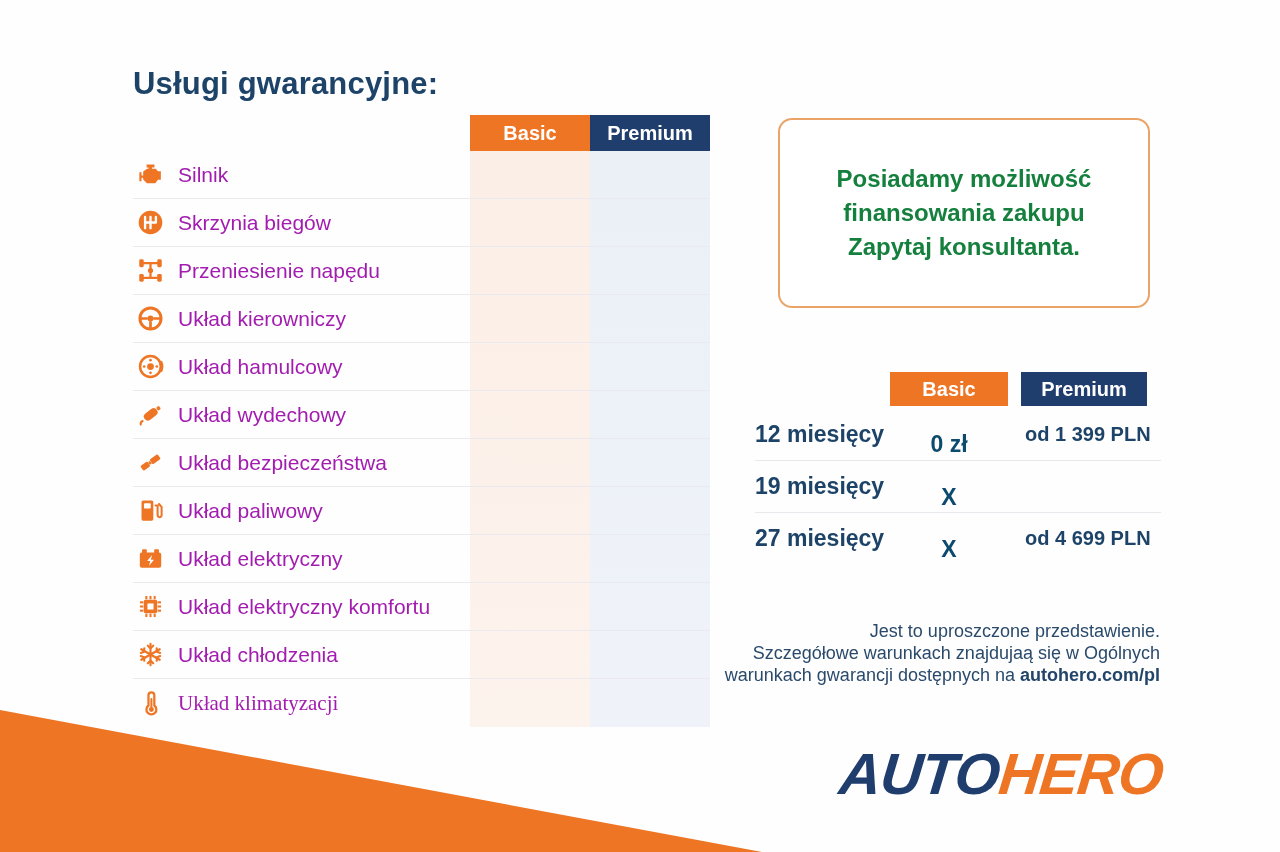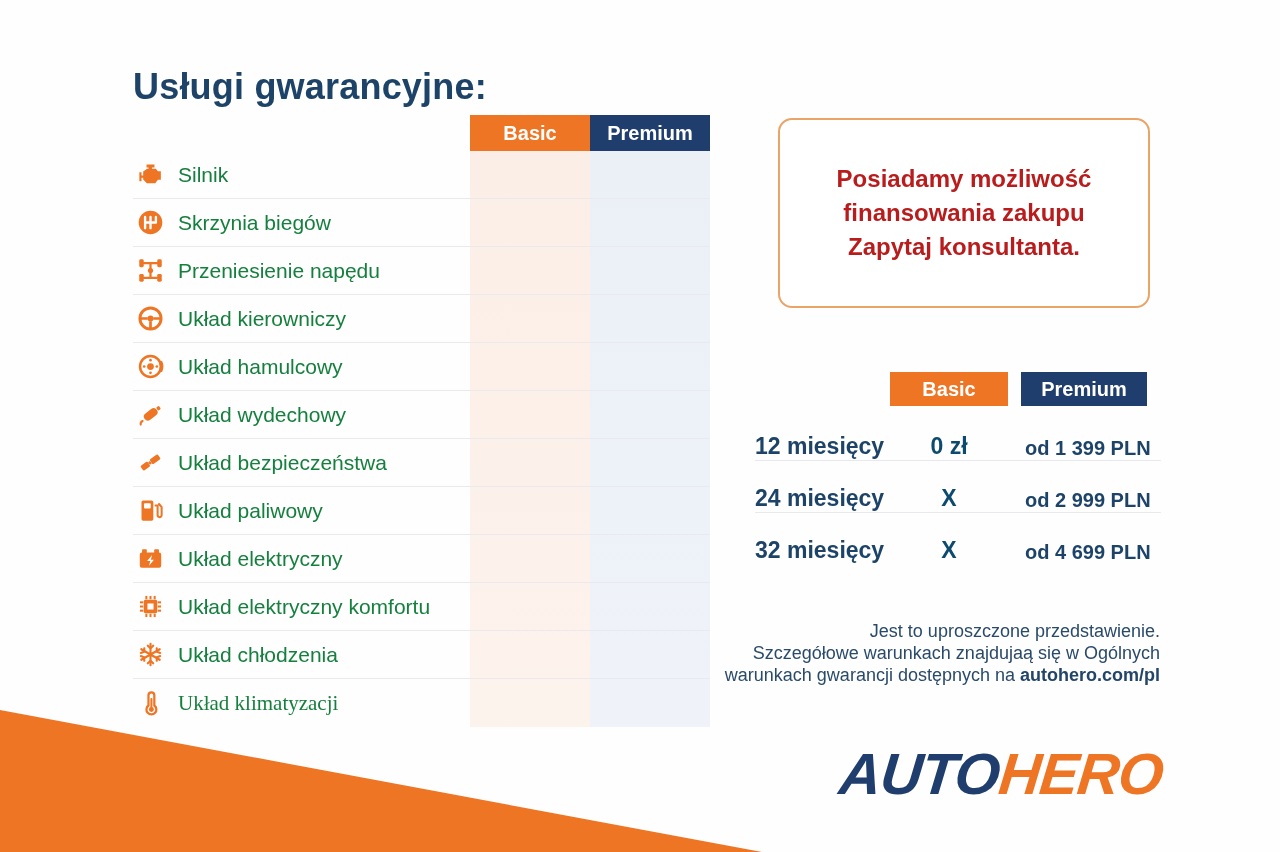--- a/index.html
+++ b/index.html
@@ -1,53 +1,53 @@
 <!DOCTYPE html>
 <html><head>
 <meta charset="utf-8">
 <style>
   * { margin:0; padding:0; box-sizing:border-box; }
   html,body { width:1280px; height:852px; }
   body { font-family:"Liberation Sans", sans-serif; background:#ffffff; position:relative; overflow:hidden; }
   .canvas { position:absolute; left:0; top:0; width:1280px; height:852px; background:#fefefe; }
 
   
-  .page-title { position:absolute; left:133px; top:66px; font-size:36px; font-weight:bold; color:#1d4468; letter-spacing:.2px; }
+  .page-title { position:absolute; left:133px; top:66px; font-size:31px; font-weight:bold; color:#1d4468; letter-spacing:.2px; }
 
   
   .cmp { position:absolute; left:133px; top:115px; width:577px; height:612px; }
   .band { position:absolute; top:36px; height:576px; width:120px; }
   .band-basic { left:337px; background:linear-gradient(180deg,#fbeee6 0%,#fdf3ed 100%); }
   .band-premium { left:457px; background:linear-gradient(180deg,#ebf0f7 0%,#eff3f9 100%); }
   .col-head { position:absolute; top:0; width:120px; height:36px; display:flex; align-items:center; justify-content:center;
               color:#ffffff; font-size:20px; font-weight:bold; }
   .col-head.basic { left:337px; background:#ee7524; }
   .col-head.premium { left:457px; background:#1f3e6e; }
   .rows { position:absolute; left:0; top:36px; width:577px; }
   .row { position:relative; height:48px; display:flex; align-items:center; border-bottom:1px solid #eaeaee; }
   .row:last-child { border-bottom:none;font-family:Liberation Serif, serif; }
   .row .ricon { width:30px; height:30px; margin-left:2px; flex:0 0 30px; display:flex; align-items:center; justify-content:center; }
   .row .ricon svg { width:27px; height:27px; }
-  .row .rlabel { margin-left:13px; font-size:21px; color:#15803d; flex:1 1 auto; }
+  .row .rlabel { margin-left:13px; font-size:21px; color:#a21caf; flex:1 1 auto; }
   .cell { width:120px; flex:0 0 120px; display:flex; align-items:center; justify-content:center; }
   .check-svg { width:23px; height:19px; }
 
   
   .fin-box { position:absolute; left:778px; top:118px; width:372px; height:190px; border:2px solid #eba468;
              border-radius:14px; display:flex; flex-direction:column; align-items:center; justify-content:center;
-             text-align:center; color:#b91c1c; font-size:24px; font-weight:bold; line-height:34px; background:#fff; }
+             text-align:center; color:#15803d; font-size:24px; font-weight:bold; line-height:34px; background:#fff; }
 
   
   .pricing { position:absolute; left:755px; top:372px; width:406px; }
   .p-head { position:absolute; top:0; height:34px; display:flex; align-items:center; justify-content:center;
             color:#fff; font-size:20px; font-weight:bold; }
   .p-head.basic { left:135px; width:118px; background:#ee7524; }
   .p-head.premium { left:266px; width:126px; background:#1f3e6e; }
   .p-rows { position:absolute; left:0; top:36px; width:406px; }
-  .p-row { display:flex; align-items:flex-end; height:52px; }
+  .p-row { display:flex; align-items:center; height:52px; }
   .p-row + .p-row { border-top:1px solid #e9e9ed; }
   .p-period { width:135px; flex:0 0 135px; font-size:23px; font-weight:bold; color:#1d4468; }
   .p-basic { width:118px; flex:0 0 118px; text-align:center; font-size:23px; font-weight:bold; color:#0c4a6e;margin-top:21px; }
   .p-gap { width:13px; flex:0 0 13px; }
   .p-premium { flex:1 1 auto; padding-left:4px; font-size:20px; font-weight:bold; color:#1d4468; }
 
   
   .disclaimer { position:absolute; right:120px; top:620px; width:520px; text-align:right;
                 font-size:18px; line-height:22px; color:#2a4a6b; }
   .disclaimer b { font-weight:bold; color:#24456a; }
@@ -337,27 +337,26 @@
     <div class="p-head basic">Basic</div>
     <div class="p-head premium">Premium</div>
     <div class="p-rows">
       <div class="p-row">
         <span class="p-period">12 miesięcy</span>
         <span class="p-basic">0 zł</span>
         <span class="p-gap"></span>
         <span class="p-premium">od 1 399 PLN</span>
       </div>
       <div class="p-row">
-        <span class="p-period">24 miesięcy</span>
+        <span class="p-period">19 miesięcy</span>
         <span class="p-basic">X</span>
         <span class="p-gap"></span>
-        <span class="p-premium">od 2 999 PLN</span>
       </div>
       <div class="p-row">
-        <span class="p-period">32 miesięcy</span>
+        <span class="p-period">27 miesięcy</span>
         <span class="p-basic">X</span>
         <span class="p-gap"></span>
         <span class="p-premium">od 4 699 PLN</span>
       </div>
     </div>
   </div>
 
   <div class="disclaimer">
     <div>Jest to uproszczone przedstawienie.</div>
     <div>Szczegółowe warunkach znajdujaą się w Ogólnych</div>

